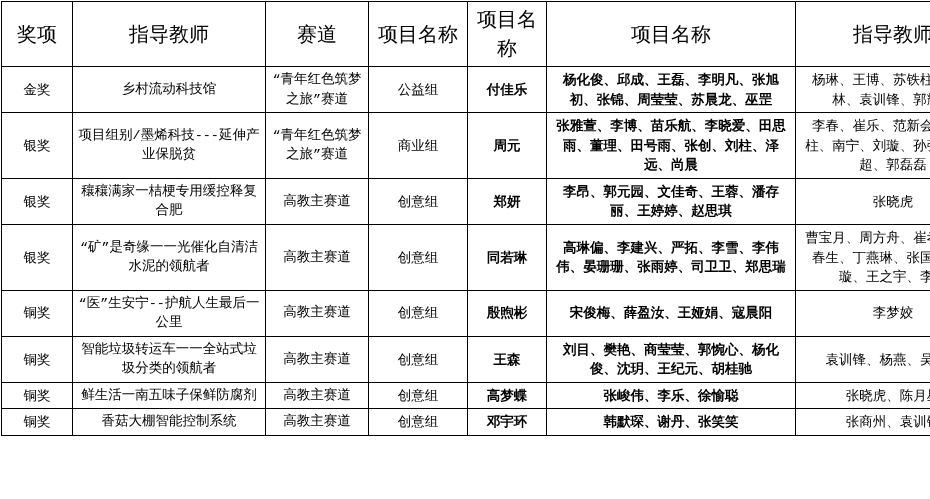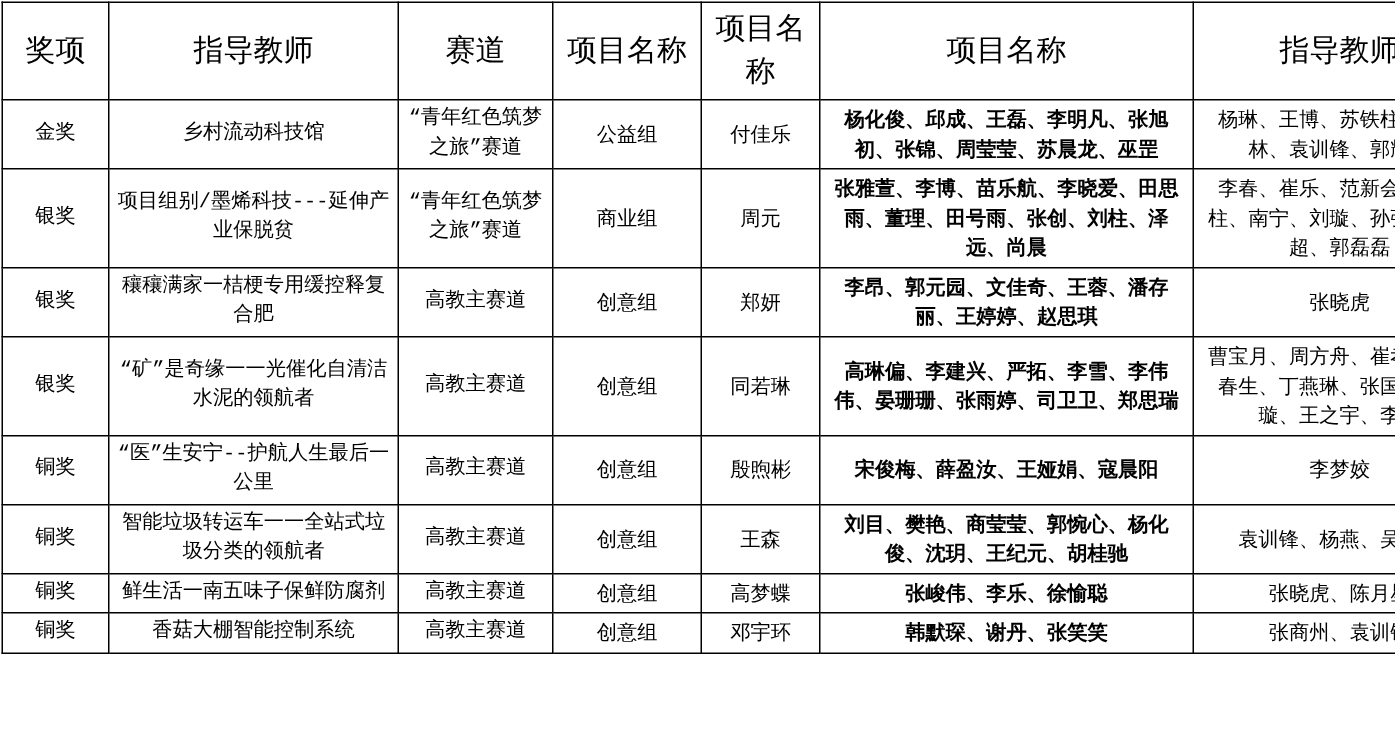--- a/index.html
+++ b/index.html
@@ -33,24 +33,24 @@
     font-size: 20px;
     height: 40px;
   }
   #award-table tbody td {
     font-size: 13.5px;
   }
   .col-award   { width: 62px; }
   .col-name    { width: 184px; }
   .col-track   { width: 94px; }
   .col-group   { width: 90px; }
-  .col-leader  { width: 70px; }
+  .col-leader  { width: 70px; font-weight: bold; }
   .col-members { width: 240px; }
   .col-teacher { width: 186px; }
-  td.cell-award   { font-size: 14px; font-family: Liberation Mono, monospace; }
+  td.cell-award   { font-size: 14px; }
   td.cell-name    { text-align: center; font-family: Liberation Mono, monospace; }
   td.cell-track   { font-size: 13px; font-family: Liberation Mono, monospace; }
   td.cell-group   { font-size: 13.5px; }
   td.cell-leader  { font-size: 13.5px; }
   td.cell-members { font-size: 13.5px; font-weight: bold; }
   td.cell-teacher { font-size: 13.5px; }
 </style>
 </head>
 <body>
 

